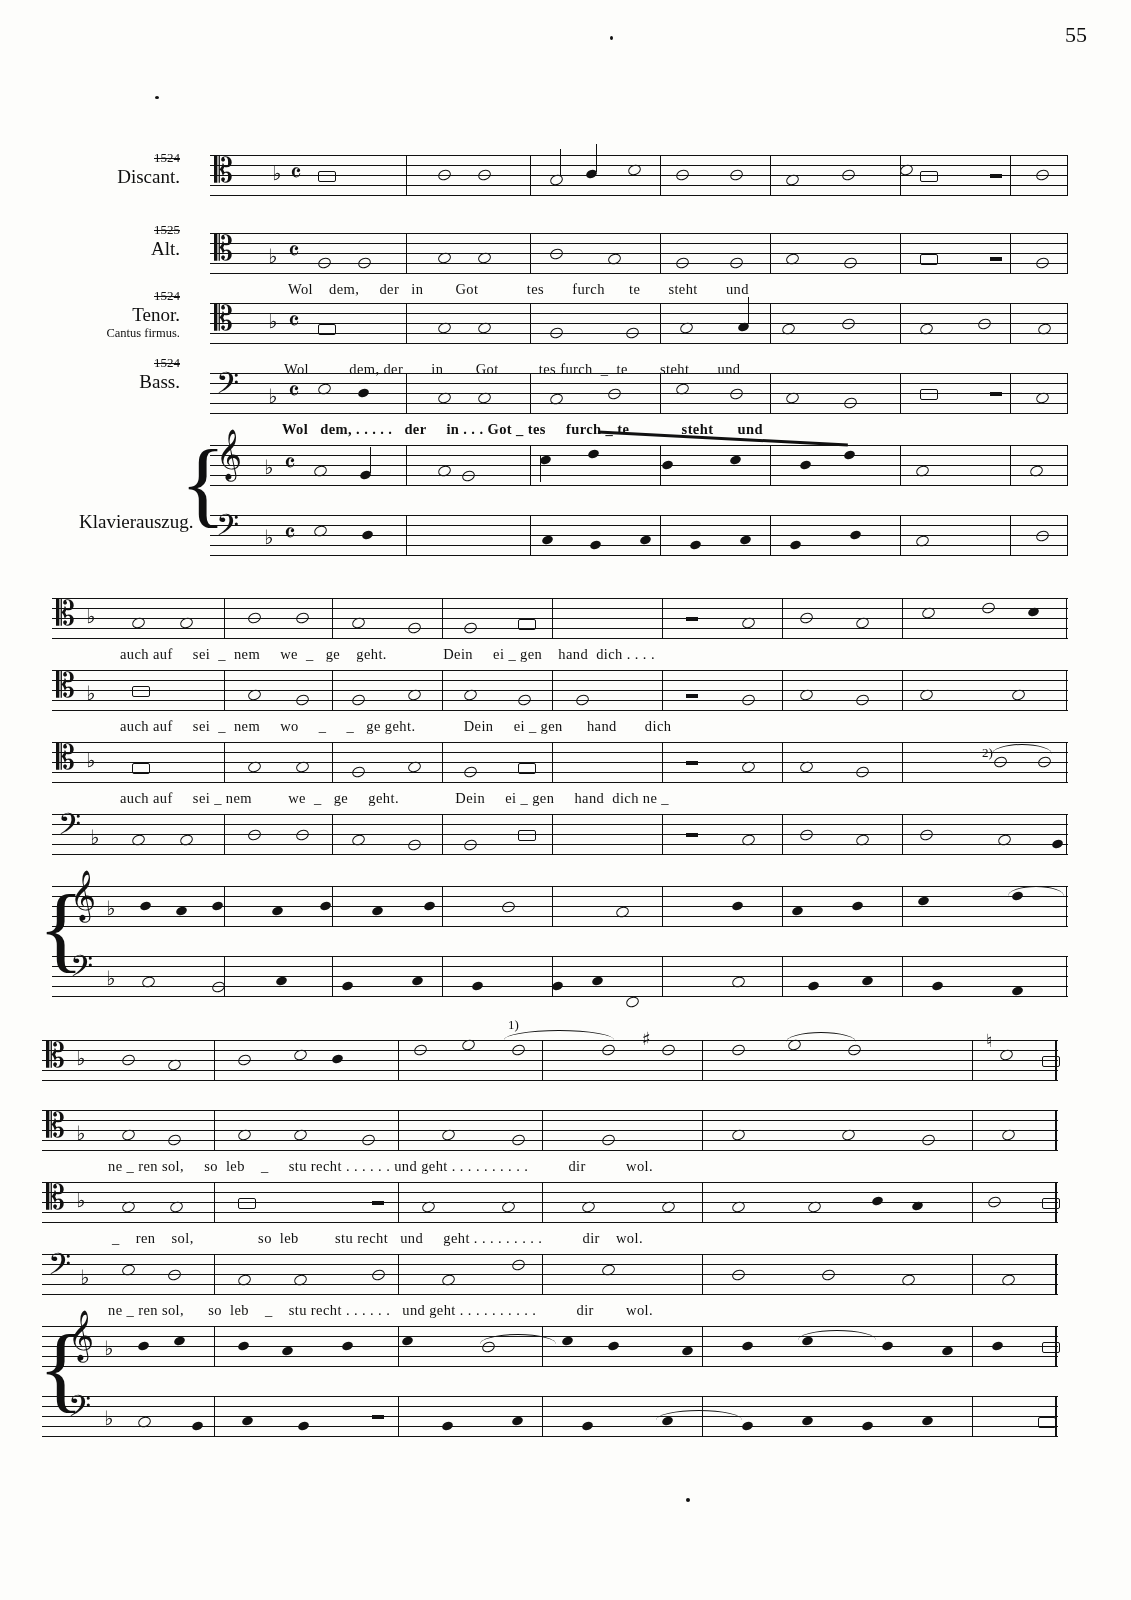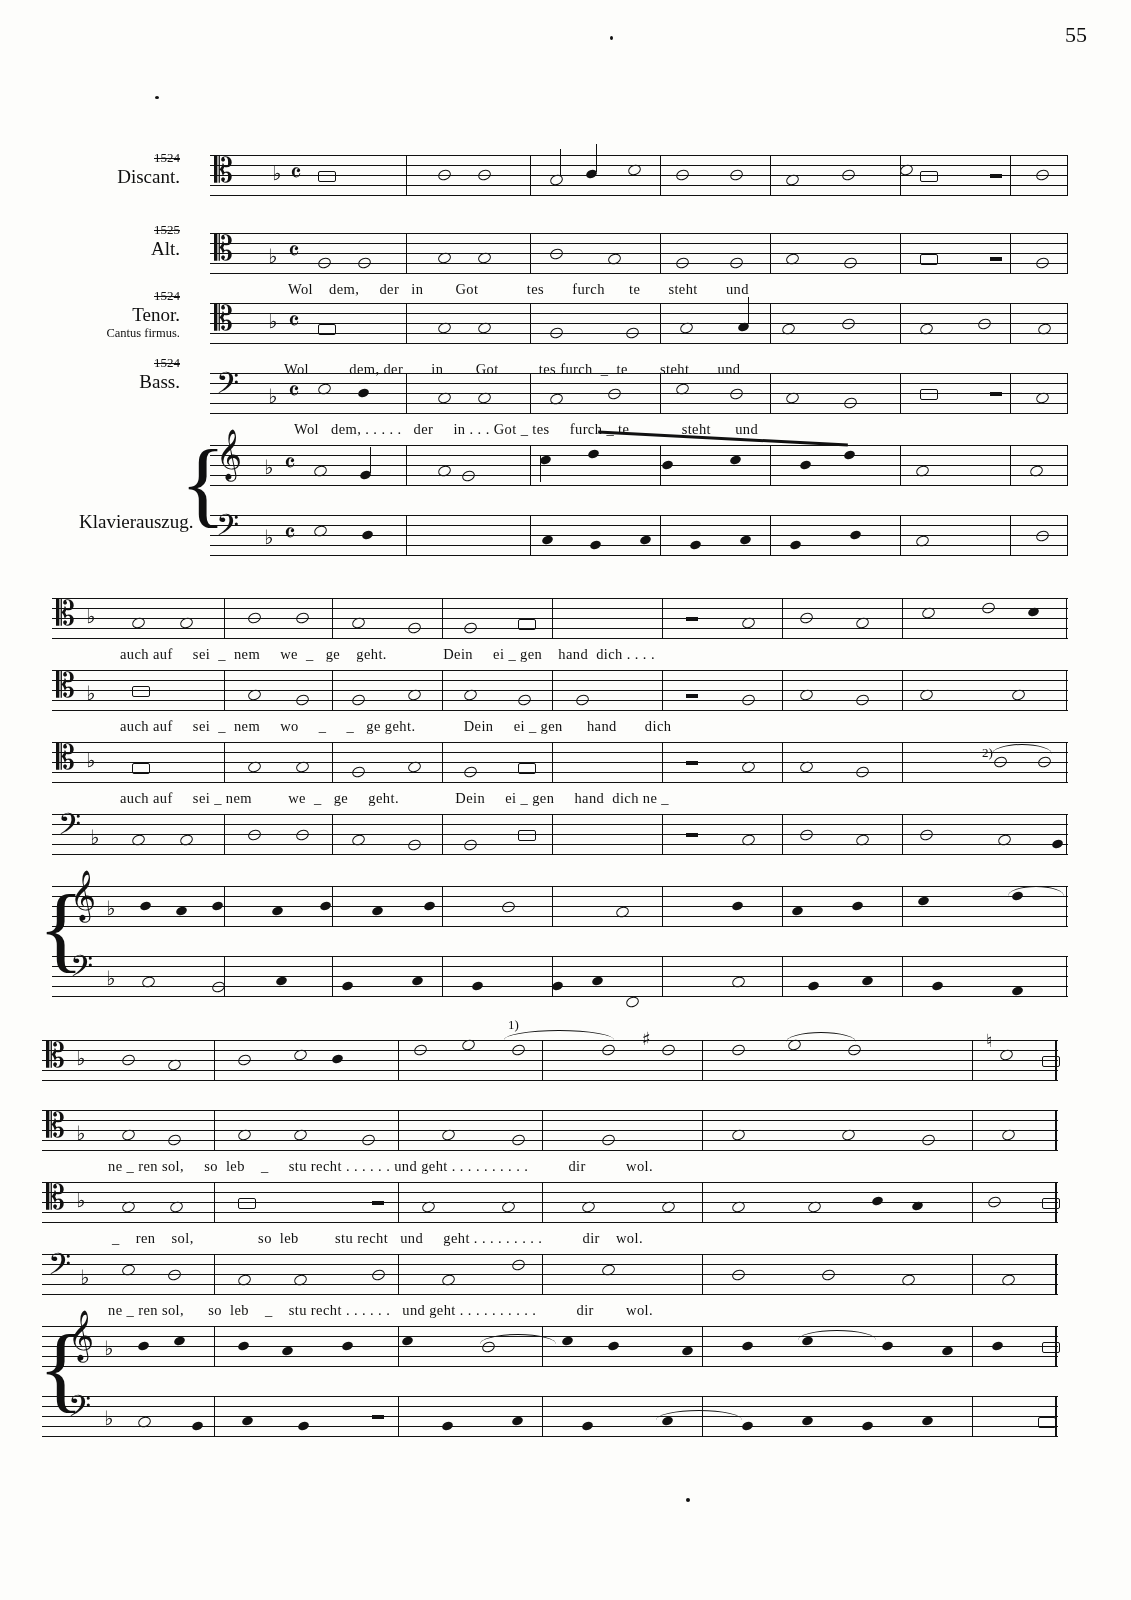--- a/index.html
+++ b/index.html
@@ -312,21 +312,21 @@
       <div class="rest" style="left:780px;top:19px;"></div>
       <div class="nh open" style="left:826px;top:20px;"></div>
       <div class="barline" style="left:196px;top:0;height:41px;"></div>
       <div class="barline" style="left:320px;top:0;height:41px;"></div>
       <div class="barline" style="left:450px;top:0;height:41px;"></div>
       <div class="barline" style="left:560px;top:0;height:41px;"></div>
       <div class="barline" style="left:690px;top:0;height:41px;"></div>
       <div class="barline" style="left:800px;top:0;height:41px;"></div>
       <div class="barline" style="left:857px;top:0;height:41px;"></div>
     </div>
-    <div class="lyrics" style="left:84px;top:266px;">Wol   dem, . . . . .   der     in . . . Got _ tes     furch _ te             steht      und</div>
+    <div class="lyrics" style="left:72px;top:266px;font-weight:bold;">Wol   dem, . . . . .   der     in . . . Got _ tes     furch _ te             steht      und</div>
 
     <div class="brace" style="left:-30px;top:280px;">{</div>
     <div class="staff" style="top:290px;height:40px;">
       <div class="line" style="top:0px;"></div>
         <div class="line" style="top:10px;"></div>
       <div class="line" style="top:20px;"></div>
         <div class="line" style="top:30px;"></div>
       <div class="line" style="top:40px;"></div>
       <div class="glyph clef-g" style="left:6px;top:-13px;">𝄞</div>
       <div class="glyph flat" style="left:54px;top:12px;">♭</div>

